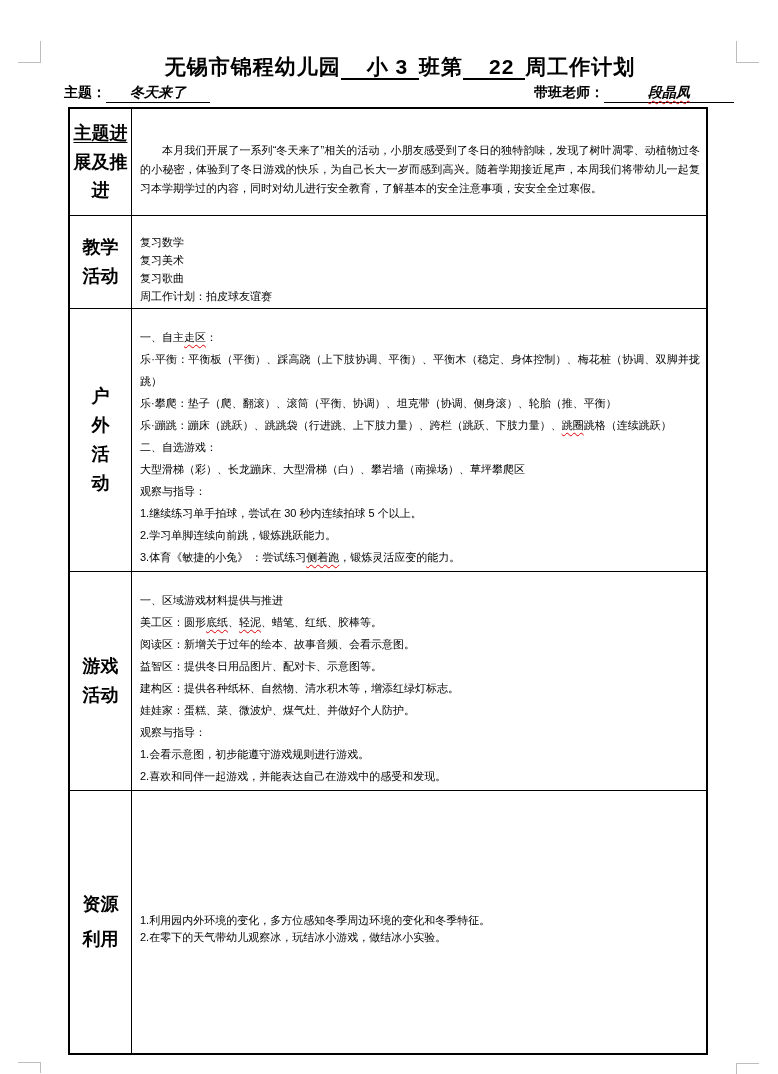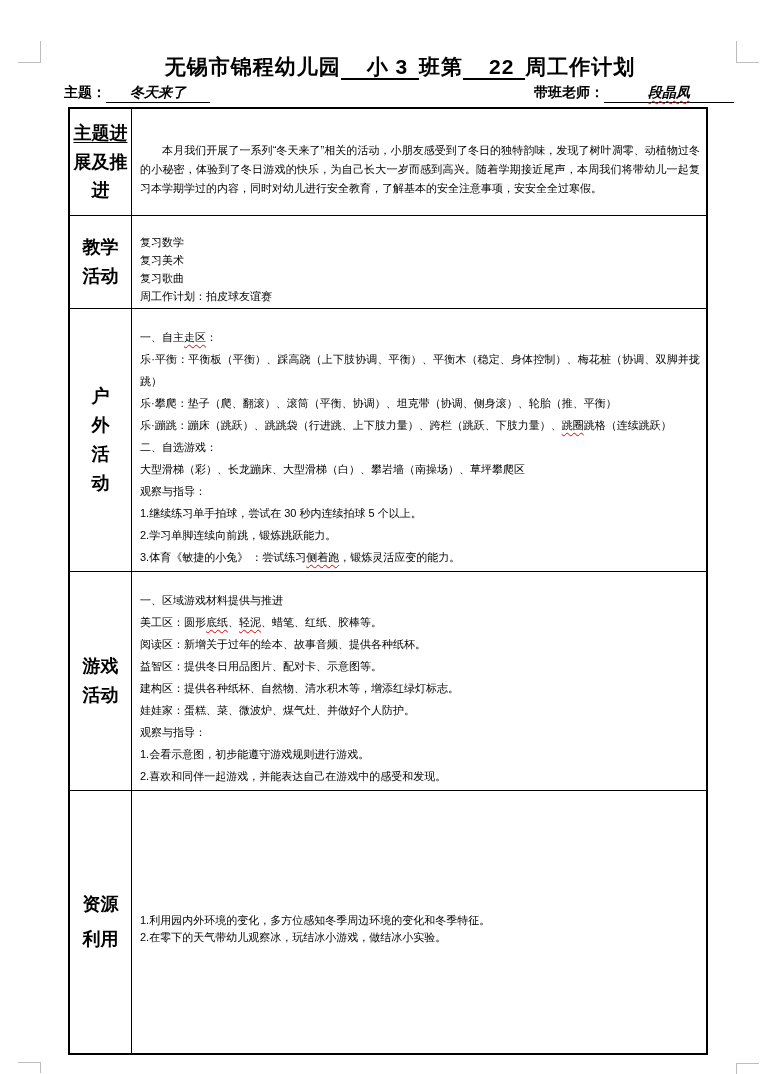--- a/index.html
+++ b/index.html
@@ -138,21 +138,21 @@
         </td>
       </tr>
       <tr>
         <td class="label-cell">
           <div>游戏</div>
           <div>活动</div>
         </td>
         <td class="content-cell">
           <div class="para"><span>一、区域游戏材料提供与推进</span></div>
           <div class="para"><span>美工区：圆形</span><span class="wavy">底纸</span><span>、</span><span class="wavy">轻泥</span><span>、蜡笔、红纸、胶棒等。</span></div>
-          <div class="para"><span>阅读区：新增关于过年的绘本、故事音频、提供各种纸杯。</span></div>
+          <div class="para"><span>阅读区：新增关于过年的绘本、故事音频、会看示意图。</span></div>
           <div class="para"><span>益智区：提供冬日用品图片、配对卡、示意图等。</span></div>
           <div class="para"><span>建构区：提供各种纸杯、自然物、清水积木等，增添红绿灯标志。</span></div>
           <div class="para"><span>娃娃家：蛋糕、菜、微波炉、煤气灶、并做好个人防护。</span></div>
           <div class="para"><span>观察与指导：</span></div>
           <div class="para"><span>1.会看示意图，初步能遵守游戏规则进行游戏。</span></div>
           <div class="para"><span>2.喜欢和同伴一起游戏，并能表达自己在游戏中的感受和发现。</span></div>
         </td>
       </tr>
       <tr>
         <td class="label-cell">

